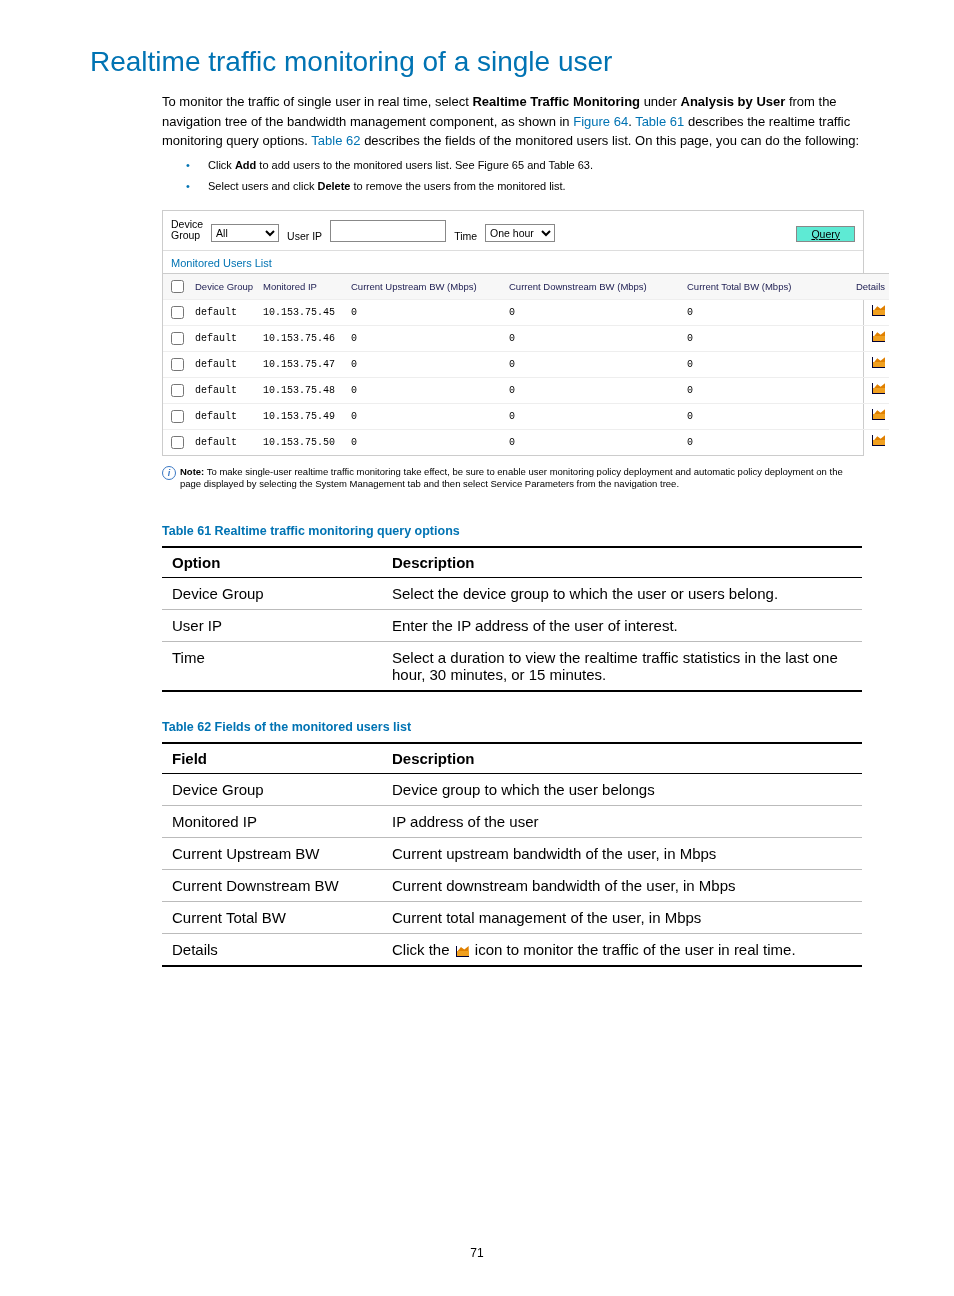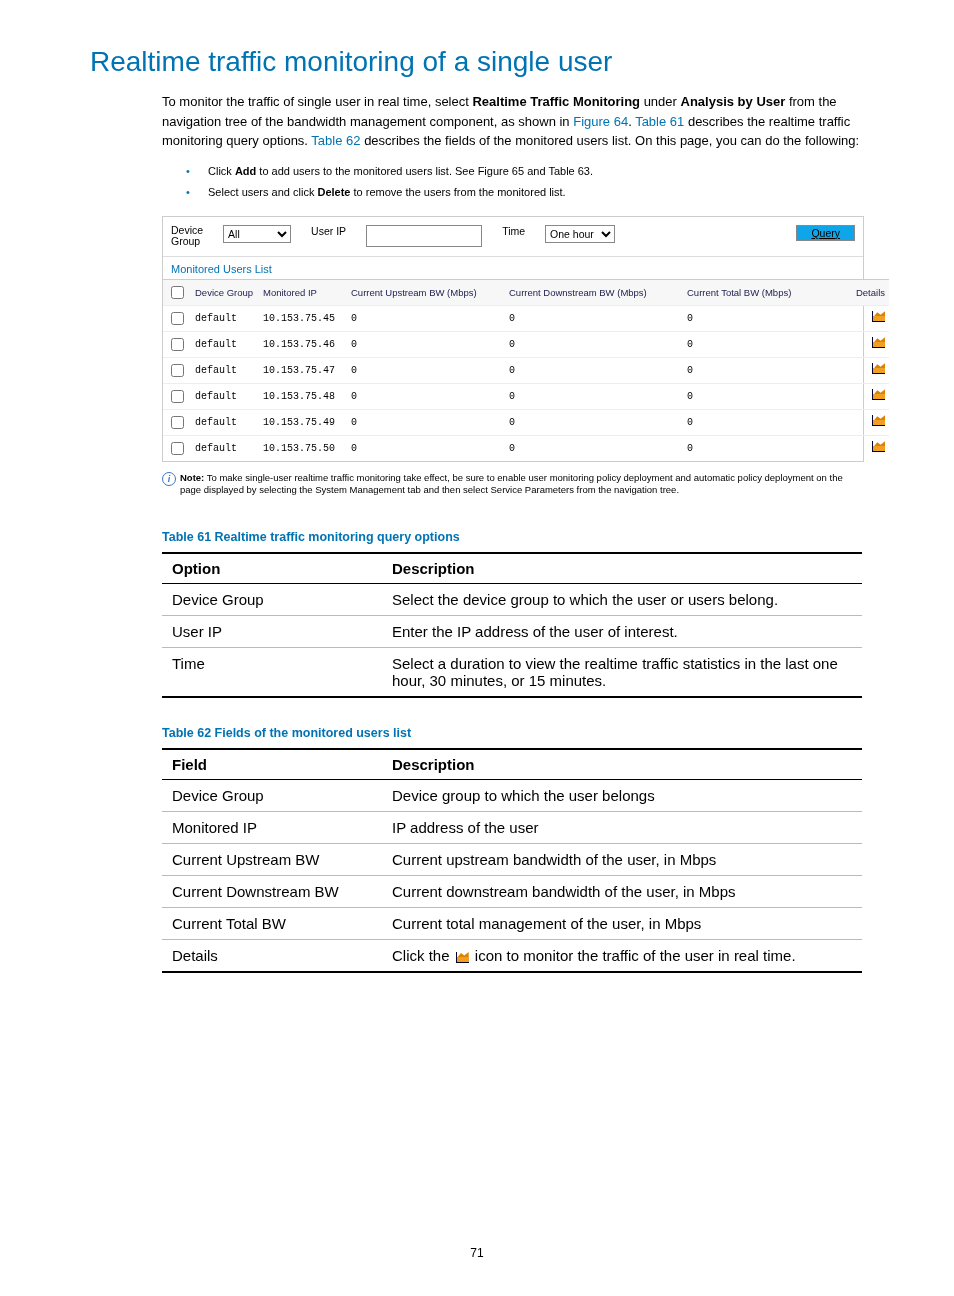--- a/index.html
+++ b/index.html
@@ -19,21 +19,21 @@
   h1.title {
     font-size: 28px;
     font-weight: 400;
     color: #0073b3;
     margin: 0 0 14px 0;
     font-family: "Segoe UI Light", "Helvetica Neue Light", Arial, sans-serif;
   }
   .body-text {
     font-size: 13px;
     line-height: 1.5;
-    margin: 0 0 12px 0;
+    margin: 0 0 6px 0;
     padding-left: 72px;
   }
   .body-text .link { color: #0073b3; }
   ul.bullets {
     margin: 0 0 14px 0;
     padding-left: 96px;
     list-style: none;
   }
   ul.bullets li {
     font-size: 11px;
@@ -57,41 +57,41 @@
 
   
   .uishot {
     margin: 8px 0 10px 72px;
     width: 700px;
     border: 1px solid #ccc;
     font-family: Arial, sans-serif;
   }
   .uishot .filterrow {
     display: flex;
-    align-items: flex-start;
-    gap: 20px;
+    align-items: flex-end;
+    gap: 8px;
     padding: 8px;
     font-size: 10.5px;
   }
   .uishot .filterrow .lbl { white-space: nowrap; }
   .uishot select, .uishot input[type=text] {
     font-size: 10.5px;
     height: 18px;
     border: 1px solid #888;
     background: #fff;
   }
   .uishot .dg-select { width: 68px; }
   .uishot .ip-input { width: 110px; }
   .uishot .time-select { width: 70px; }
   .uishot .query-btn {
     margin-left: auto;
     font-size: 10.5px;
     padding: 1px 14px;
     border: 1px solid #888;
-    background: #0ea5e9;
+    background: #5eead4;
     text-decoration: underline;
   }
   .uishot .sectiontitle {
     font-size: 11px;
     font-weight: 400;
     color: #0073b3;
     padding: 6px 8px 4px 8px;
     border-top: 1px solid #ddd;
   }
   .uishot .btnrow {

